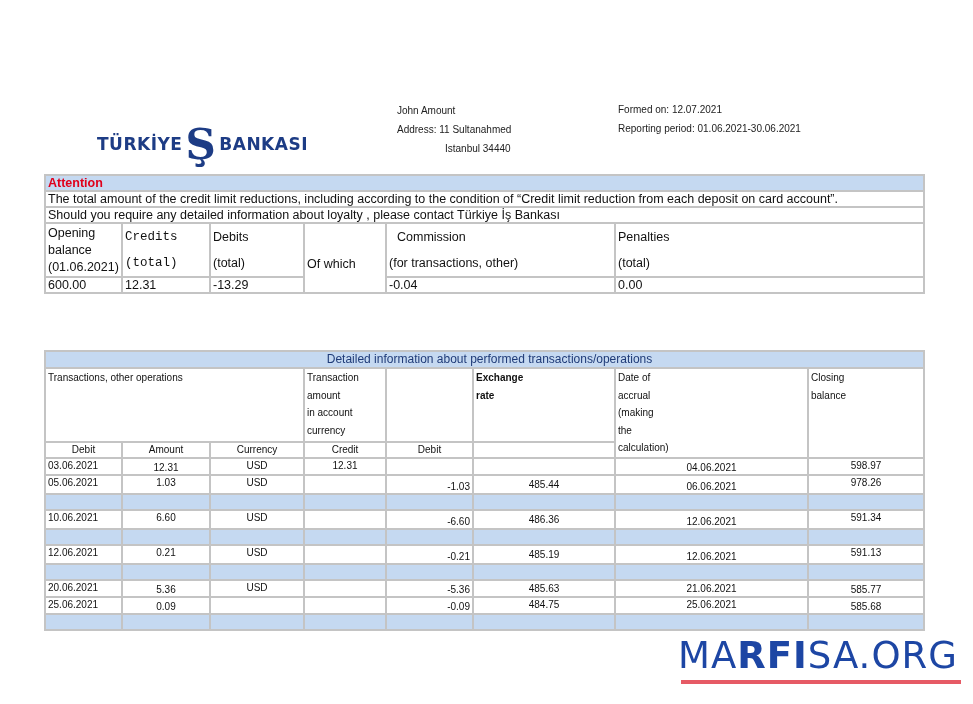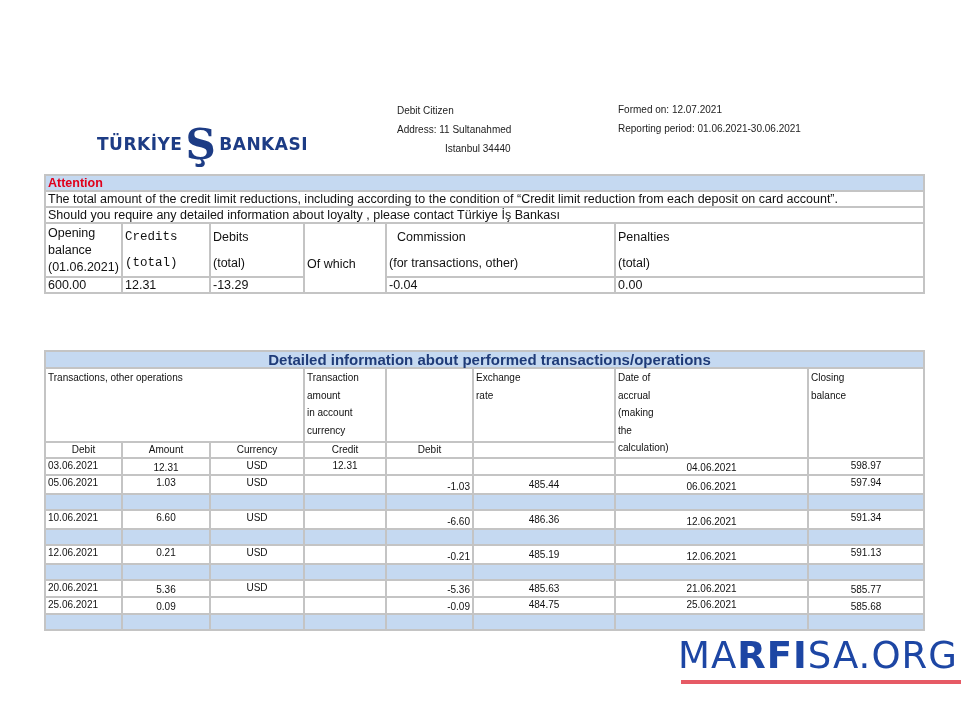--- a/index.html
+++ b/index.html
@@ -19,40 +19,40 @@
   .blue { background:#c5d9f1; }
 
   
   #summary { left:44px; top:174px; width:879px; font-size:12.5px; }
   #summary td { text-align:left; }
   #summary .attn { color:#e0001b; font-weight:bold; height:14px; }
 
   
   #detail { left:44px; top:350px; width:879px; font-size:10px; }
   #detail td { height:13px; line-height:13px; }
-  #detail .title { text-align:center; font-weight:bold; color:#1f3b78; font-size:15px; height:15px;padding-left:12px; }
+  #detail .title { text-align:center; font-weight:normal; color:#1f3b78; font-size:12px; height:15px;padding-left:12px; }
   .c { text-align:center; }
   .r { text-align:right; }
   .top { vertical-align:top !important; }
   .bot { vertical-align:bottom !important; }
 
   .watermark { left:678px; top:636px; font-family:"DejaVu Sans", sans-serif; font-size:37px; color:#1d46a4; letter-spacing:1px; line-height:40px;text-align:center; }
   .watermark b { font-weight:bold; }
   .wm-line { left:681px; top:680px; width:280px; height:4px; background:#e65a65; }
 </style>
 </head>
 <body>
 
 <div class="abs logo">
   <span>TÜRKİYE</span>
   <span class="mark">Ş</span>
   <span>BANKASI</span>
 </div>
 
-<div class="abs hdr" style="left:397px; top:105px;">Debit Citizen</div>
+<div class="abs hdr" style="left:397px; top:105px;">John Amount</div>
 <div class="abs hdr" style="left:397px; top:124px;">Address: 11 Sultanahmed</div>
 <div class="abs hdr" style="left:445px; top:143px;">Istanbul 34440</div>
 
 <div class="abs hdr" style="left:618px; top:104px;">Formed on: 12.07.2021</div>
 <div class="abs hdr" style="left:618px; top:123px;">Reporting period: 01.06.2021-30.06.2021</div>
 
 <table id="summary" class="grid">
   <colgroup>
     <col style="width:77px">
       <col style="width:88px">
@@ -122,21 +122,21 @@
   </tr>
   <tr>
     <td colspan="3" class="top" style="height:68px; line-height:17px;">Transactions, other operations</td>
     <td class="top" style="line-height:17.5px;">
       <div>Transaction</div>
       <div>amount</div>
       <div>in account</div>
       <div>currency</div>
     </td>
     <td></td>
-    <td class="top" style="line-height:17.5px;">
+    <td class="top" style="line-height:17.5px;font-weight:bold;">
       <div>Exchange</div>
       <div>rate</div>
     </td>
     <td rowspan="2" class="top" style="line-height:17.5px;">
       <div>Date of</div>
       <div>accrual</div>
       <div>(making</div>
       <div>the</div>
       <div>calculation)</div>
     </td>
@@ -166,21 +166,21 @@
   </tr>
 
   <tr>
     <td class="top" style="height:17px">05.06.2021</td>
     <td class="c top">1.03</td>
     <td class="c top">USD</td>
     <td class="c"></td>
     <td class="r bot">-1.03</td>
     <td class="c">485.44</td>
     <td class="c bot">06.06.2021</td>
-    <td class="c top">597.94</td>
+    <td class="c top">978.26</td>
   </tr>
   <tr class="blue">
     <td style="height:14px"></td>
         <td></td>
         <td></td>
         <td></td>
         <td></td>
         <td></td>
         <td></td>
         <td></td>

